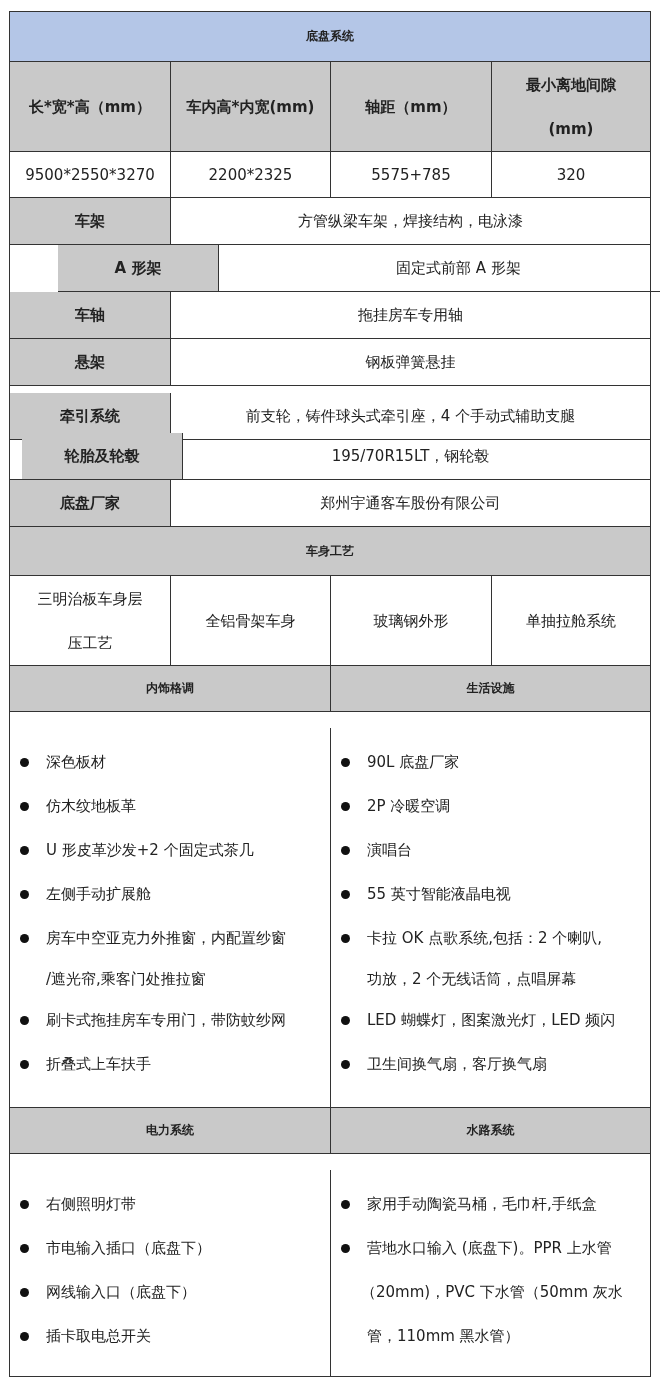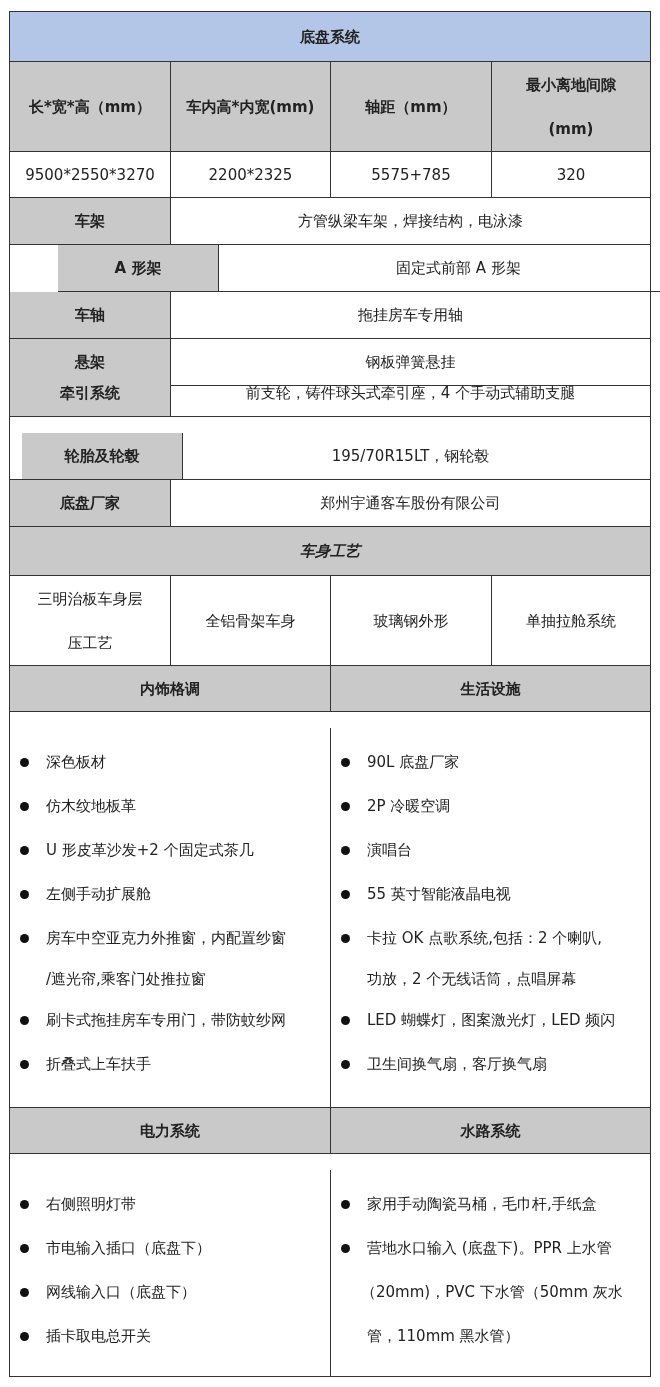--- a/index.html
+++ b/index.html
@@ -9,21 +9,21 @@
       border: 1.5px solid #333; box-sizing: border-box; }
     .row { position: absolute; left: 0; width: 100%; box-sizing: border-box; border-bottom: 1.5px solid #333; }
     .row.last { border-bottom: none; }
     .cell { position: absolute; top: 0; bottom: 0; box-sizing: border-box;
       display: flex; align-items: center; justify-content: center; text-align: center;
       font-size: 15px; line-height: 1.2; }
     .cell.bd-r { border-right: 1.5px solid #333; }
     .blue { background: #b4c6e7; }
     .gray { background: #c9c9c9; }
     .bold { font-weight: bold; }
-    .hdr { font-size: 15px; font-weight: bold; }
+    .hdr { font-size: 12px; font-weight: bold; }
     .two-line { flex-direction: column; line-height: 44px; }
     .list { position: absolute; top: 16px; bottom: 0; box-sizing: border-box; padding: 12px 8px 0 0; }
     .li { position: relative; padding-left: 36px; font-size: 15px; line-height: 44px; color: #222; }
     .li .dot { position: absolute; left: 10px; top: 18px; width: 9px; height: 9px; border-radius: 50%; background: #111; }
   </style>
 </head>
 <body>
 
 <div class="tbl">
 
@@ -57,35 +57,35 @@
     <div class="cell" style="left:161px;right:0;">固定式前部 A 形架</div>
   </div>
   <div class="row" style="top:280px;height:47px;">
     <div class="cell gray bold bd-r" style="left:0;width:161px;">车轴</div>
     <div class="cell" style="left:161px;right:0;">拖挂房车专用轴</div>
   </div>
   <div class="row" style="top:327px;height:47px;">
     <div class="cell gray bold bd-r" style="left:0;width:161px;">悬架</div>
     <div class="cell" style="left:161px;right:0;">钢板弹簧悬挂</div>
   </div>
-  <div class="row" style="top:358px;height:47px;">
+  <div class="row" style="top:381px;height:47px;">
     <div class="cell gray bold bd-r" style="left:0;width:161px;">牵引系统</div>
     <div class="cell" style="left:161px;right:0;">前支轮，铸件球头式牵引座，4 个手动式辅助支腿</div>
   </div>
   <div class="row" style="top:421px;height:47px;">
     <div class="cell gray bold bd-r" style="left:12px;width:161px;">轮胎及轮毂</div>
     <div class="cell" style="left:161px;right:0;">195/70R15LT，钢轮毂</div>
   </div>
   <div class="row" style="top:468px;height:47px;">
     <div class="cell gray bold bd-r" style="left:0;width:161px;">底盘厂家</div>
     <div class="cell" style="left:161px;right:0;">郑州宇通客车股份有限公司</div>
   </div>
 
   <div class="row" style="top:515px;height:49px;">
-    <div class="cell gray hdr" style="left:0;right:0;font-style:italic;">车身工艺</div>
+    <div class="cell gray hdr" style="left:0;right:0;">车身工艺</div>
   </div>
 
   <div class="row" style="top:564px;height:90px;">
     <div class="cell bd-r two-line" style="left:0;width:161px;">
       <span>三明治板车身层</span>
       <span>压工艺</span>
     </div>
     <div class="cell bd-r" style="left:161px;width:160px;">全铝骨架车身</div>
     <div class="cell bd-r" style="left:321px;width:161px;">玻璃钢外形</div>
     <div class="cell" style="left:482px;right:0;">单抽拉舱系统</div>

